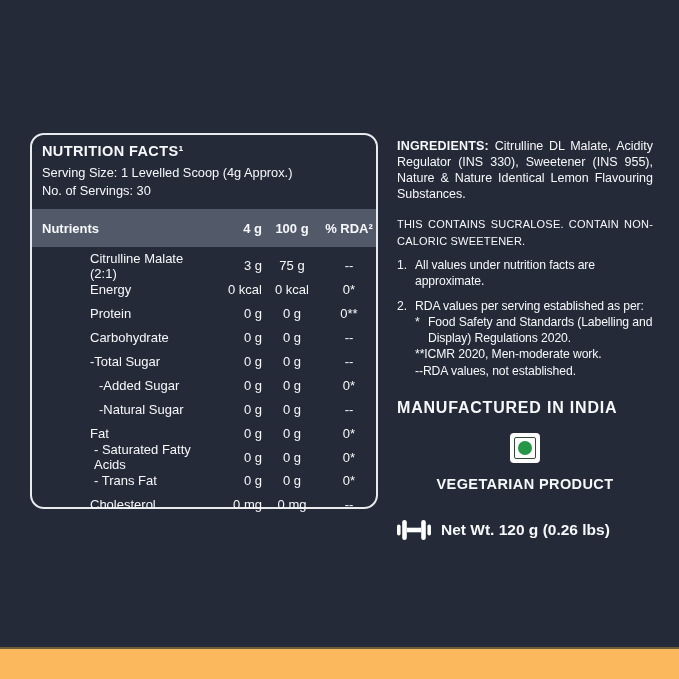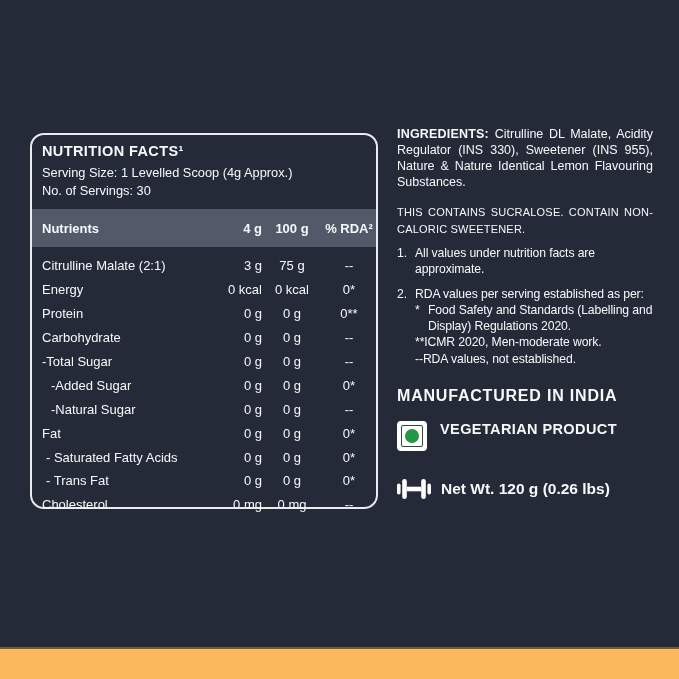--- a/index.html
+++ b/index.html
@@ -21,36 +21,36 @@
   .nf-title { font-size: 14.5px; font-weight: bold; letter-spacing: .4px; margin-bottom: 5px; }
   .nf-line { font-size: 12.8px; line-height: 18px; }
   .head-band {
     margin-top: 9px; height: 38px; background: var(--header-band, #525a6a);
     display: flex; align-items: center; font-weight: bold; font-size: 13px;
   }
   .c-name { flex: 1 1 auto; padding-left: 10px; min-width: 0; }
   .c-v1 { width: 68px; flex: 0 0 68px; text-align: right; }
   .c-v2 { width: 60px; flex: 0 0 60px; text-align: center; }
   .c-rda { width: 54px; flex: 0 0 54px; text-align: center; }
-  .rows { margin-top: 7px; }
+  .rows { margin-top: 7px; padding-left: 48px; }
   .nrow { display: flex; align-items: center; height: 23.9px; font-size: 13px; }
 
   
-  .right-col { position: absolute; left: 397px; top: 120px; width: 256px; }
+  .right-col { position: absolute; left: 397px; top: 132px; width: 256px; }
   .ingredients { margin: 6px 0 0 0; font-size: 12.5px; line-height: 16px; text-align: justify; }
   .ingredients b { letter-spacing: .2px; }
   .warning { margin: 14px 0 0 0; font-size: 11px; line-height: 16.5px; text-align: justify; letter-spacing: .2px; }
   .notes { margin-top: 7px; font-size: 12.2px; line-height: 16.3px; letter-spacing: -0.1px; }
   .note { display: flex; margin-top: 8px; }
   .note-num { width: 18px; flex: 0 0 18px; }
   .subnotes { padding-left: 18px; }
   .subnote { display: flex; }
   .sub-marker { width: 13px; flex: 0 0 13px; }
   .mfg { margin-top: 20px; font-size: 16px; font-weight: bold; letter-spacing: .8px; white-space: nowrap; }
-  .veg-row { margin-top: 16px; display: flex; align-items: flex-start; gap: 13px; }
+  .veg-row { margin-top: 16px; display: flex; align-items: center; gap: 13px; flex-direction: column; }
   .veg-mark {
     width: 30px; height: 30px; background: #ffffff; border-radius: 4px;
     display: flex; align-items: center; justify-content: center; flex: 0 0 30px;
   }
   .veg-inner {
     width: 22px; height: 22px; border: 1.5px solid var(--veg-border, #2e4a34); border-radius: 2px;
     display: flex; align-items: center; justify-content: center;
   }
   .veg-dot { width: 14px; height: 14px; border-radius: 50%; background: var(--veg-green, #259646); }
   .veg-label { font-size: 14.5px; font-weight: bold; letter-spacing: .4px; white-space: nowrap; }

